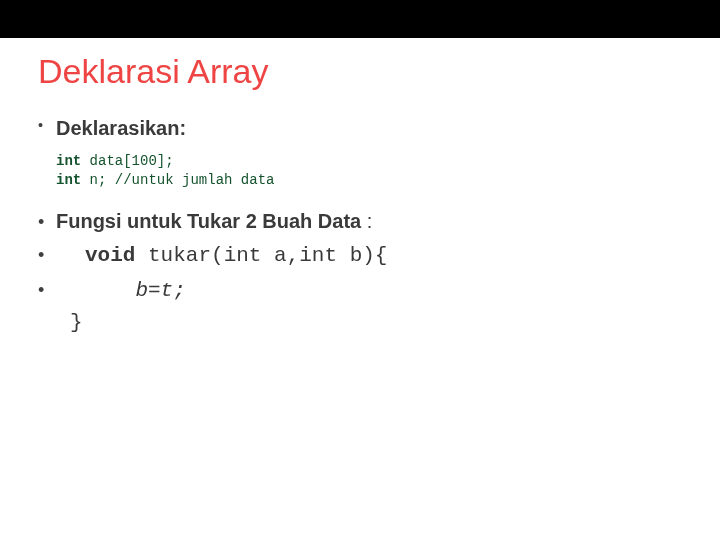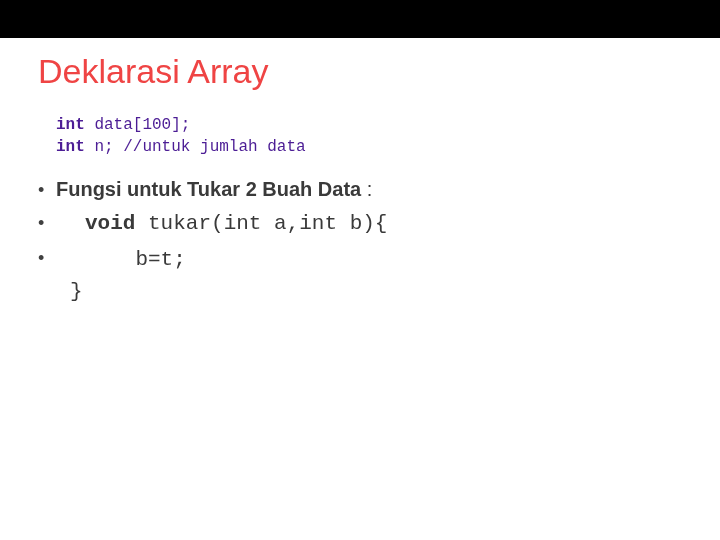--- a/index.html
+++ b/index.html
@@ -45,23 +45,23 @@
     color: #404040;
   }
   .sub-head {
     font-size: 20px;
     font-weight: 700;
     color: #3a3a3a;
   }
   .code-small {
     display: block;
     font-family: "Courier New", Courier, monospace;
-    font-size: 16px;
+    font-size: 14px;
     font-weight: 700;
-    color: #4c1d95;
+    color: #14532d;
     white-space: pre;
     margin: 10px 0 0 18px;
     line-height: 1.35;
   }
   .code-small .nw { font-weight: 400; }
   .spacer-after-code {
     height: 18px;
   }
   .fn-line {
     font-size: 20px;
@@ -83,33 +83,38 @@
 </style>
 </head>
 <body>
 
 <div class="top-bar"></div>
 
 <div class="slide">
 
   <h1 class="title">Deklarasi Array</h1>
 
+  <ul class="bullet-list">
+    <li>
+      <span class="sub-head">Deklarasikan:</span>
+    </li>
+  </ul>
 
   <div class="code-small"><span>int </span><span class="nw">data[100];</span>
 <span>int </span><span class="nw">n; //untuk jumlah data</span></div>
 
   <div class="spacer-after-code"></div>
 
   <ul class="bullet-list">
     <li class="fn-line">
       <span class="fn-bold">Fungsi untuk Tukar 2 Buah Data </span><span>:</span>
     </li>
     <li class="fn-line">
       <span class="fn-mono"><span class="fn-bold">void </span><span>tukar(int a,int b){</span></span>
     </li>
     <li class="fn-line">
-      <span class="fn-mono" style="white-space:pre;">    b=t;</span>
+      <span class="fn-mono" style="white-space:pre;font-style:italic;">    b=t;</span>
     </li>
   </ul>
 
   <div class="fn-close">}</div>
 
 </div>
 
 </body></html>

